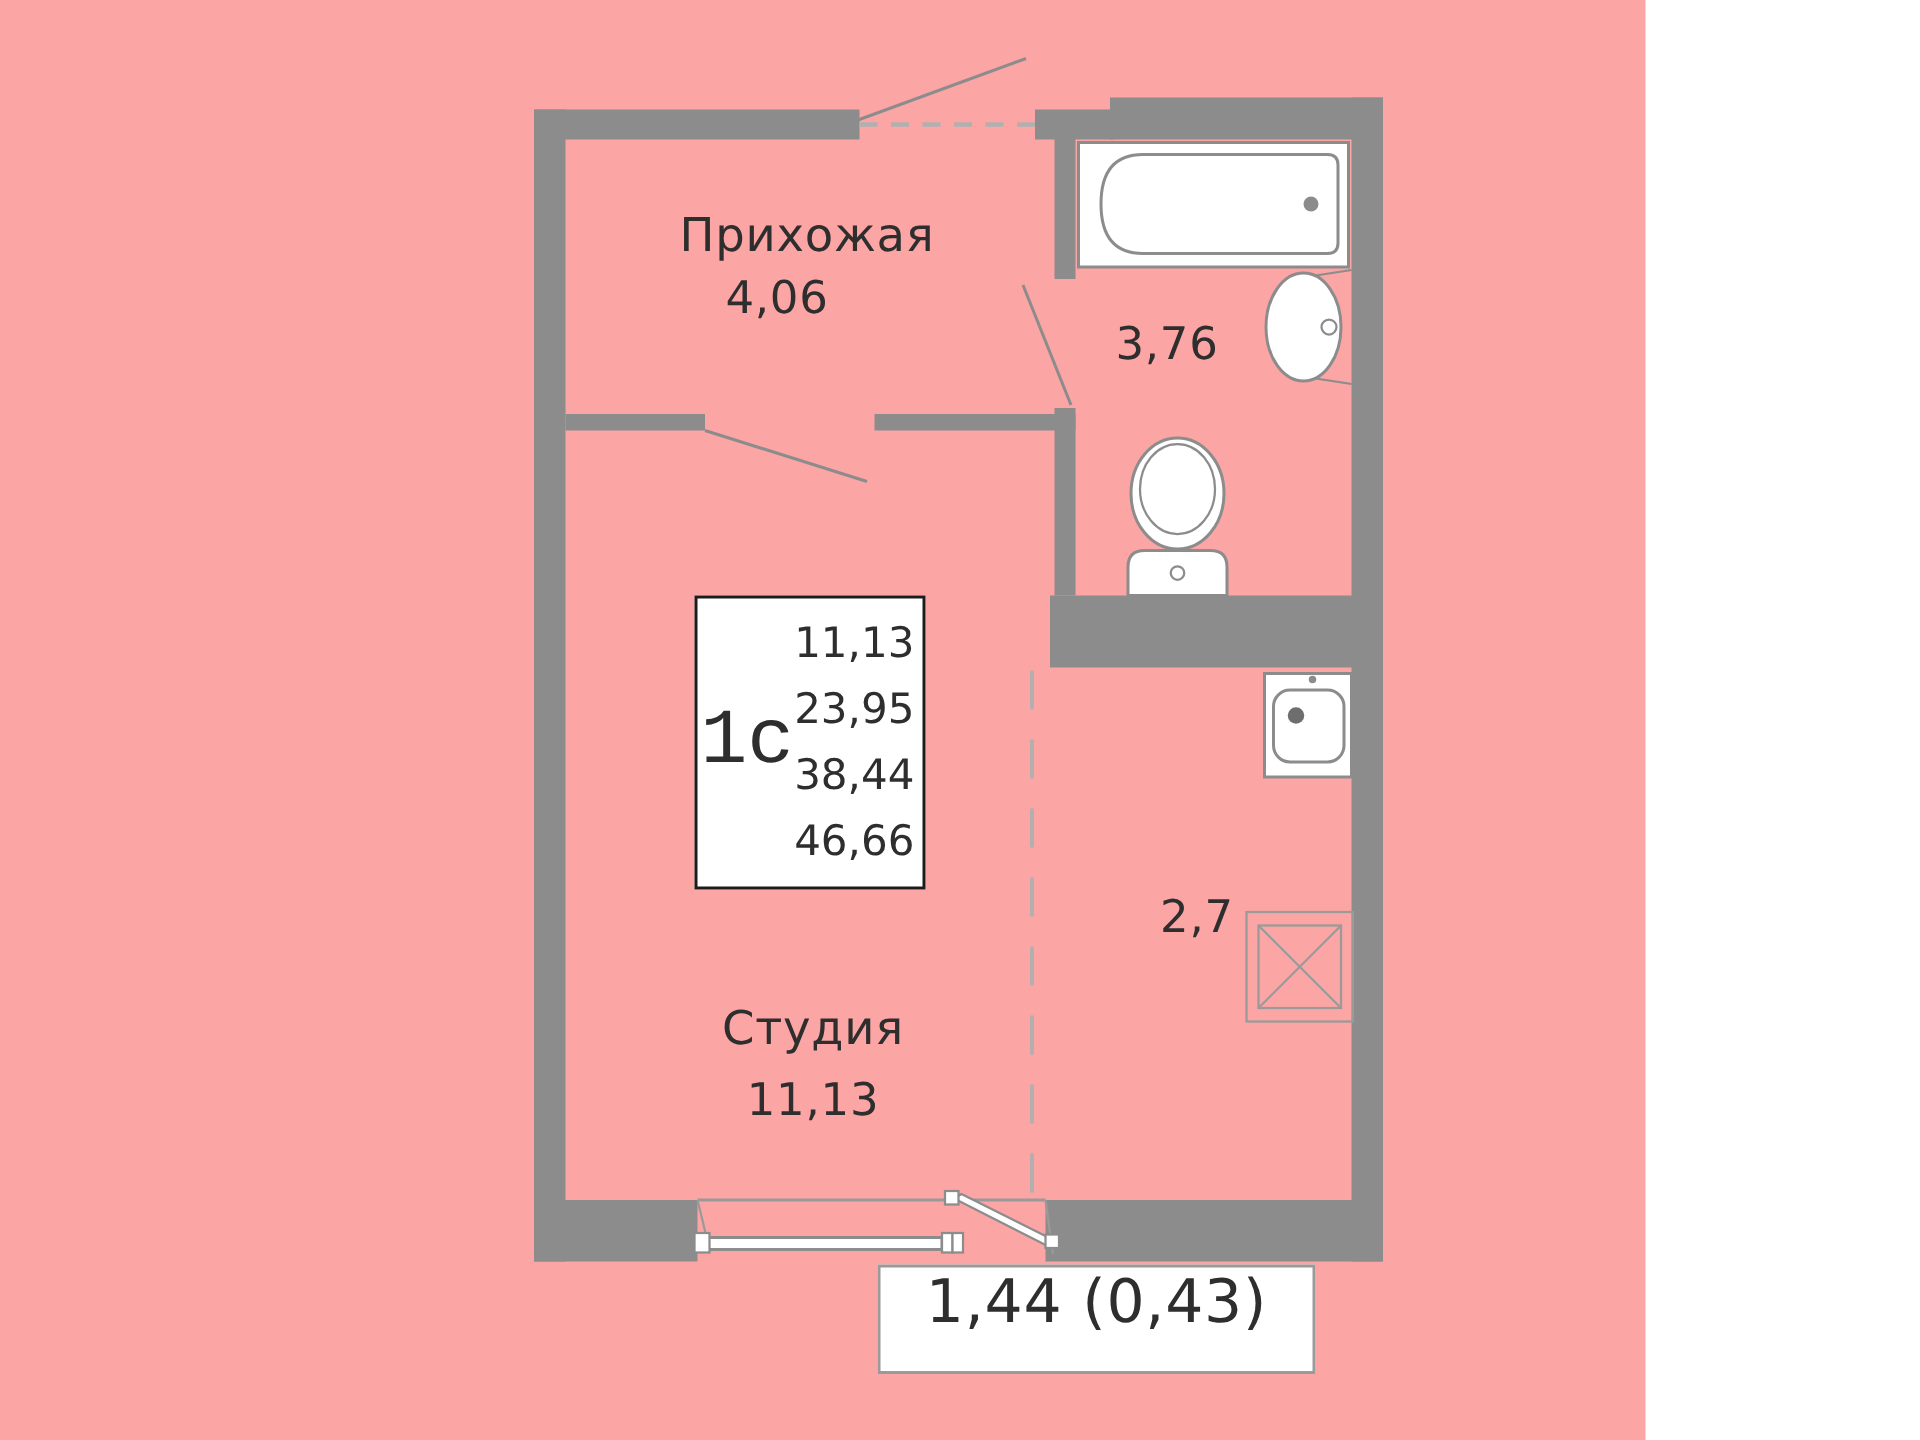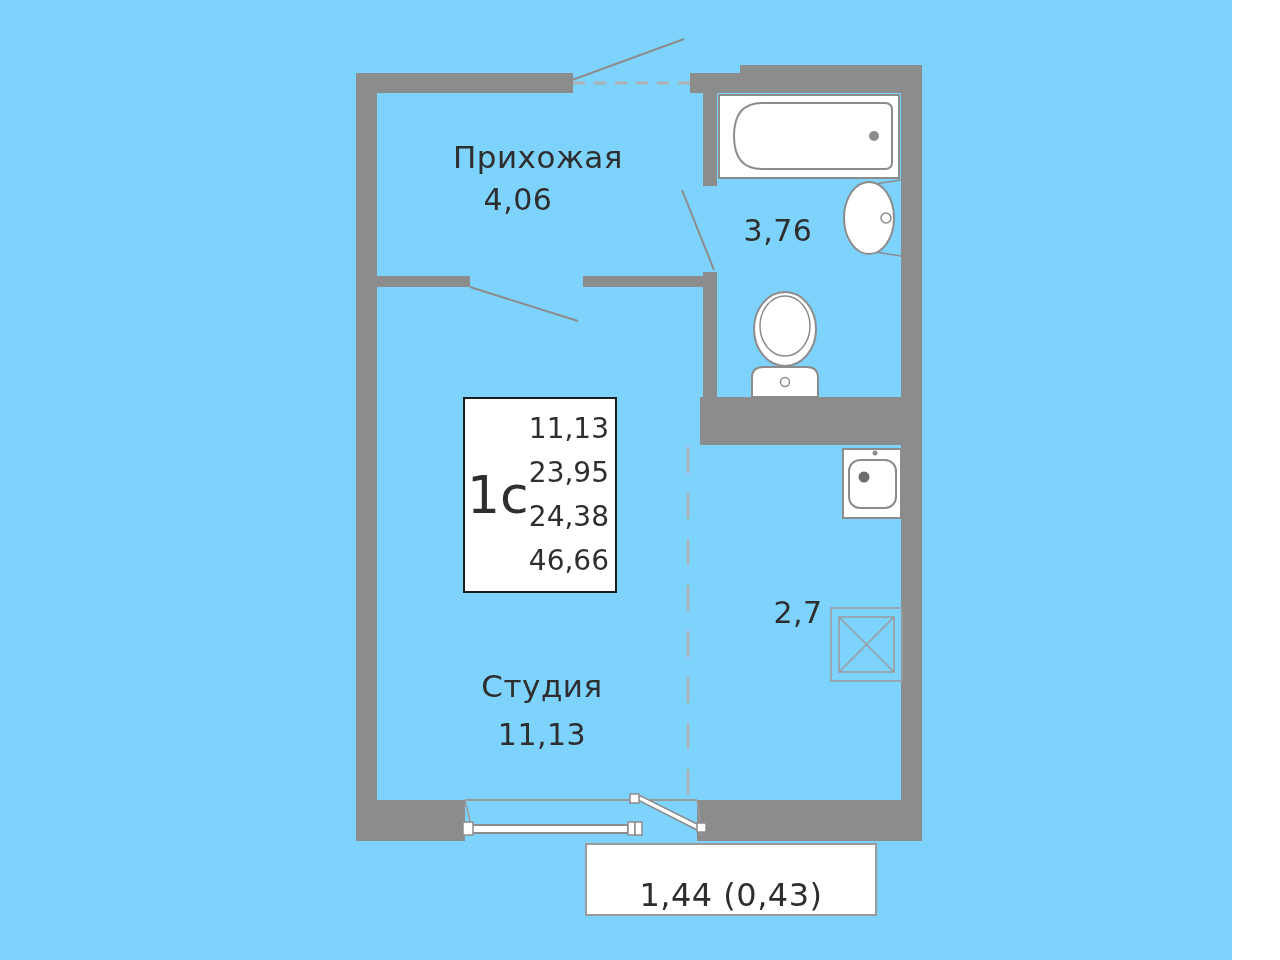--- a/index.html
+++ b/index.html
@@ -5,44 +5,44 @@
   :root{
     --wall:#8c8c8c;
     --line:#8c8c8c;
     --line-light:#9a9a9a;
     --dashed:#b0b0b0;
     --text:#2e2e2e;
     --box-border:#1c1c1c;
   }
   html,body{margin:0;padding:0;background:#ffffff;}
   #canvas{
-    position:relative;width:1232px;height:960px;background:#7dd3fc;overflow:hidden;
+    position:relative;width:1097px;height:960px;background:#fca5a5;overflow:hidden;
     font-family:"DejaVu Sans","Liberation Sans",sans-serif;color:var(--text);
   }
   .wall{position:absolute;background:var(--wall);}
   svg#lines{position:absolute;left:0;top:0;pointer-events:none;}
   .ln{stroke:var(--line);fill:none;}
   .lnl{stroke:var(--line-light);fill:none;}
   .fix{stroke:var(--line);fill:#ffffff;}
   .lbl{
     position:absolute;transform:translate(-50%,-50%);
     font-size:30px;letter-spacing:.5px;white-space:nowrap;color:var(--text);
   }
   .lbl.big{font-size:31px;}
   #stats-box{
     position:absolute;left:463px;top:397px;width:154px;height:196px;
     border:2px solid var(--box-border);background:#fff;box-sizing:border-box;
     display:flex;align-items:center;
   }
-  #stats-box .type{font-size:52px;line-height:1;margin-left:2px;letter-spacing:0;}
+  #stats-box .type{font-size:52px;line-height:1;margin-left:2px;letter-spacing:0;font-family:Liberation Mono, monospace;}
   #stats-box .nums{flex:1;text-align:right;padding-right:6px;font-size:28px;line-height:44px;}
   #balcony{
     position:absolute;left:585px;top:843px;width:292px;height:73px;box-sizing:border-box;
     border:2px solid var(--line-light);background:#fff;
-    display:flex;align-items:flex-end;justify-content:center;font-size:32px;letter-spacing:.5px;
+    display:flex;align-items:flex-start;justify-content:center;font-size:40px;letter-spacing:.5px;
   }
 </style>
 </head>
 <body>
 
 <div id="canvas">
 
   <div class="wall" style="left:356px;top:73px;width:21px;height:768px"></div>
   <div class="wall" style="left:356px;top:73px;width:217px;height:20px"></div>
   <div class="wall" style="left:690px;top:73px;width:52px;height:20px"></div>
@@ -129,21 +129,21 @@
   <div class="lbl" style="left:778px;top:230px">3,76</div>
   <div class="lbl" style="left:798px;top:612px">2,7</div>
   <div class="lbl big" style="left:542px;top:686px">Студия</div>
   <div class="lbl" style="left:542px;top:734px">11,13</div>
 
   <div id="stats-box">
     <div class="type">1с</div>
     <div class="nums">
       <div>11,13</div>
       <div>23,95</div>
-      <div>24,38</div>
+      <div>38,44</div>
       <div>46,66</div>
     </div>
   </div>
 
   <div id="balcony">
     <span>1,44 (0,43)</span>
   </div>
 
 </div>
 

